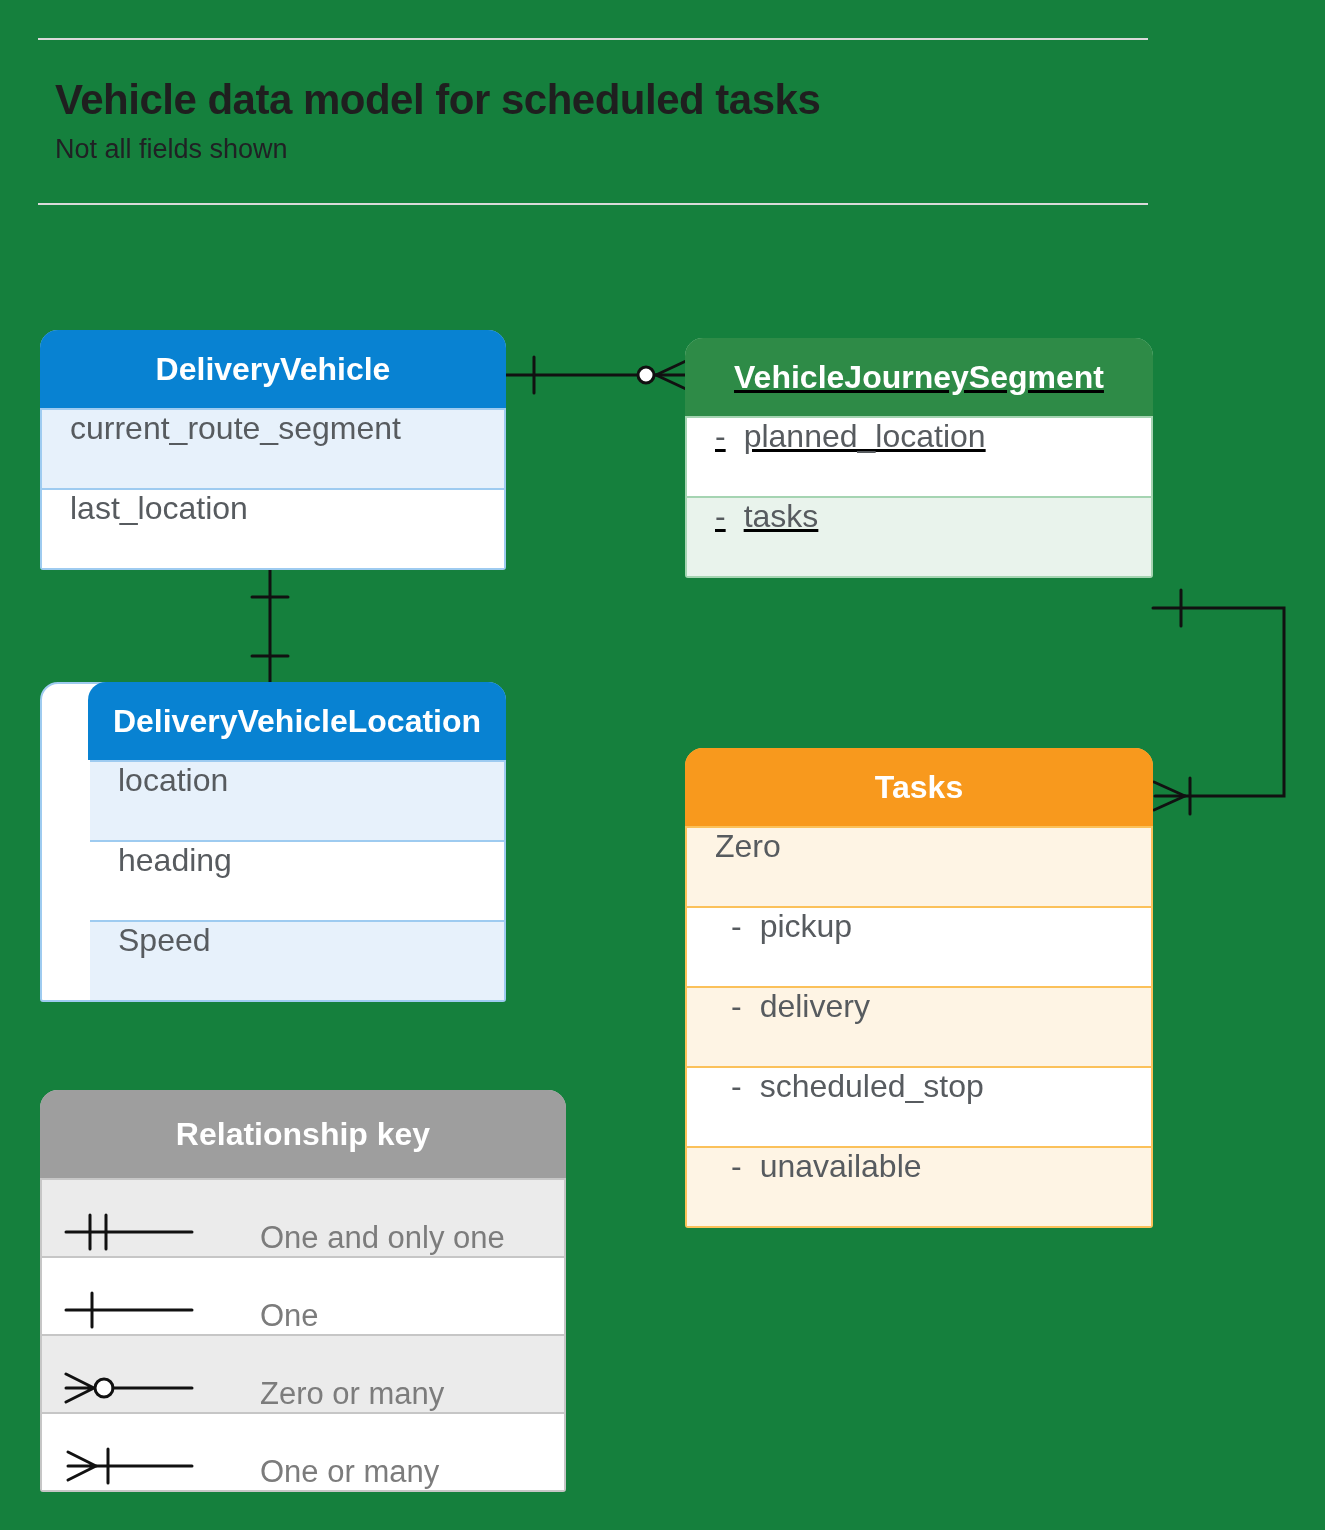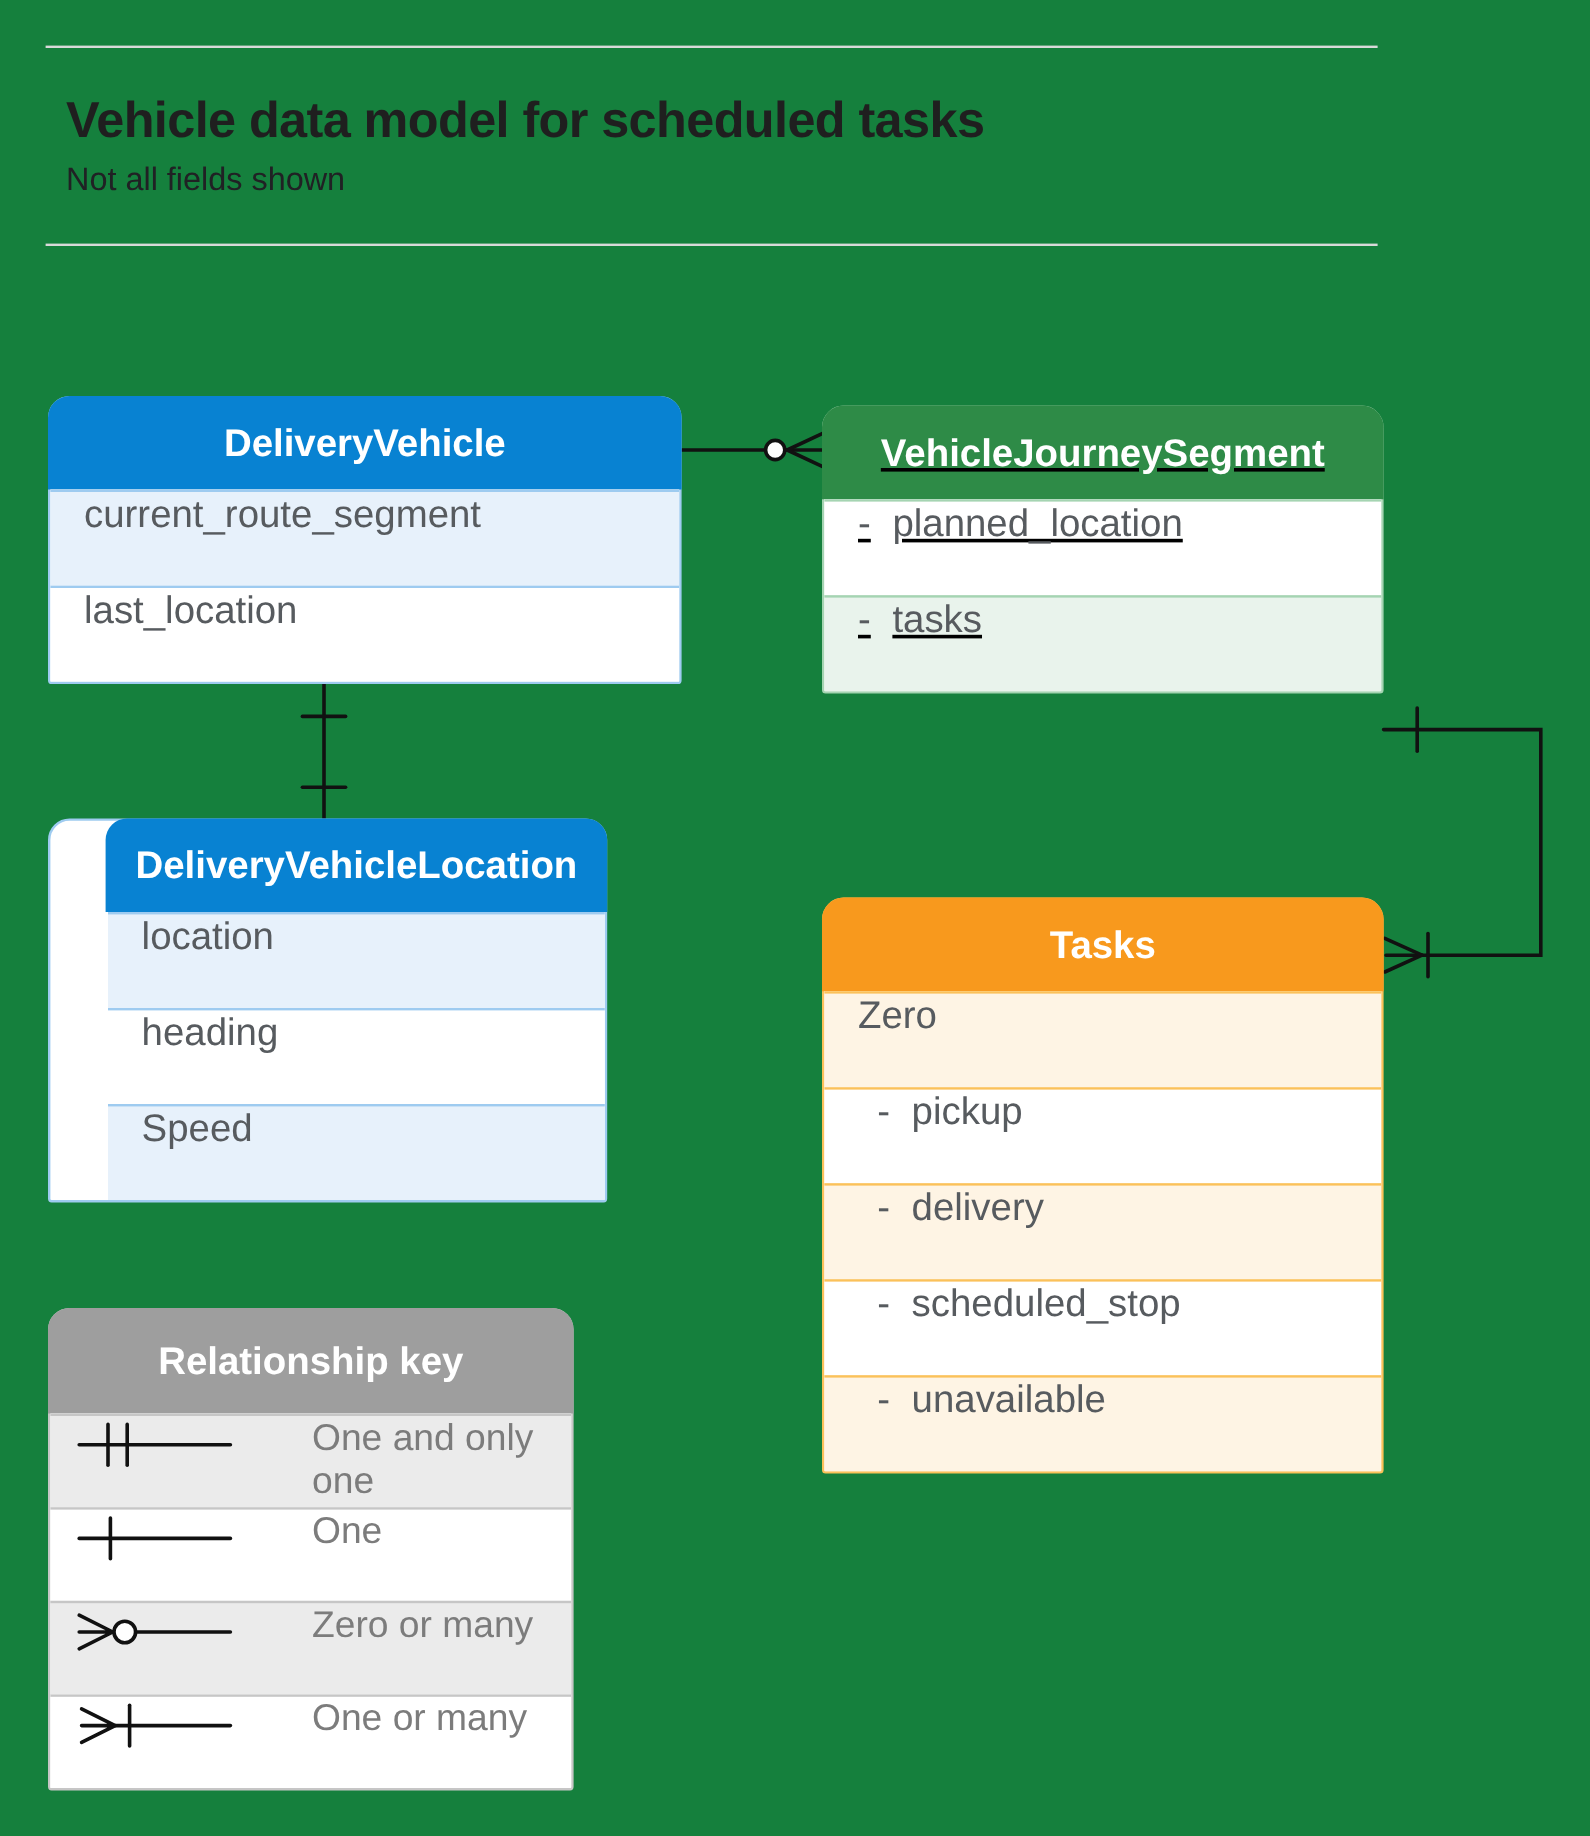--- a/index.html
+++ b/index.html
@@ -28,31 +28,31 @@
   .entity .row.shaded { background:var(--fill); }
   .entity .row.indent2 { padding-left:44px; }
   .dash { margin-right:0; }
   .dash:not(:empty) { margin-right:18px; }
 
   .theme-blue   { --hdr:#0882d2; --fill:#e7f1fb; --line:#9ecbf0; }
   .theme-green  { --hdr:#2e8b47; --fill:#e9f3ec; --line:#a5d4b2; }
   .theme-orange { --hdr:#f8991d; --fill:#fef4e4; --line:#fbc15a; }
   .theme-gray   { --hdr:#9e9e9e; --fill:#ebebeb; --line:#c6c6c6; }
 
-  .entity.e-dv  { left:40px;  top:330px; width:528px; }
+  .entity.e-dv  { left:40px;  top:330px; width:466px; }
   .entity.e-vjs { left:685px; top:338px; width:468px;text-decoration:underline; }
   .entity.e-dvl { left:40px;  top:682px; width:466px;padding-left:48px; }
   .entity.e-tk  { left:685px; top:748px; width:468px; }
 
-  .keybox { position:absolute; left:40px; top:1090px; width:438px;
+  .keybox { position:absolute; left:40px; top:1090px; width:526px;
             border:2px solid var(--line); border-radius:18px 18px 3px 3px; background:#fff; }
   .keybox .hdr { margin:-2px -2px 0 -2px; height:88px; line-height:88px; text-align:center;
                  background:var(--hdr); color:#fff; font-size:32px; font-weight:bold;
                  border-radius:18px 18px 0 0; }
-  .keybox .krow { height:78px; display:flex; align-items:flex-start; padding-left:22px;
+  .keybox .krow { height:78px; display:flex; align-items:flex-end; padding-left:22px;
                   border-top:2px solid var(--line); background:#fff; }
   .keybox .krow:first-of-type { border-top:none; }
   .keybox .krow.shaded { background:var(--fill); }
   .key-symbol { width:150px; flex:0 0 150px; }
   .key-label { margin-left:46px; font-size:31px; color:#7c7c7c; }
 </style>
 </head>
 <body>
 
 <div class="canvas">

